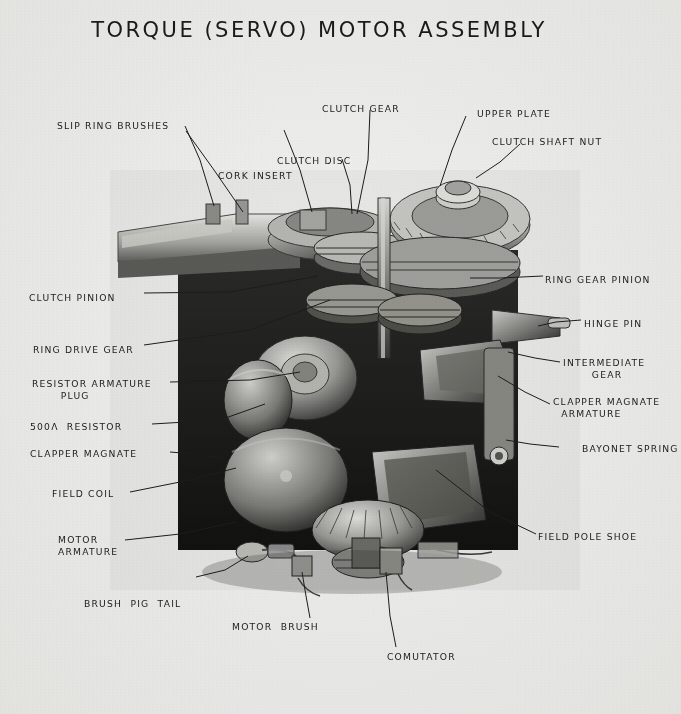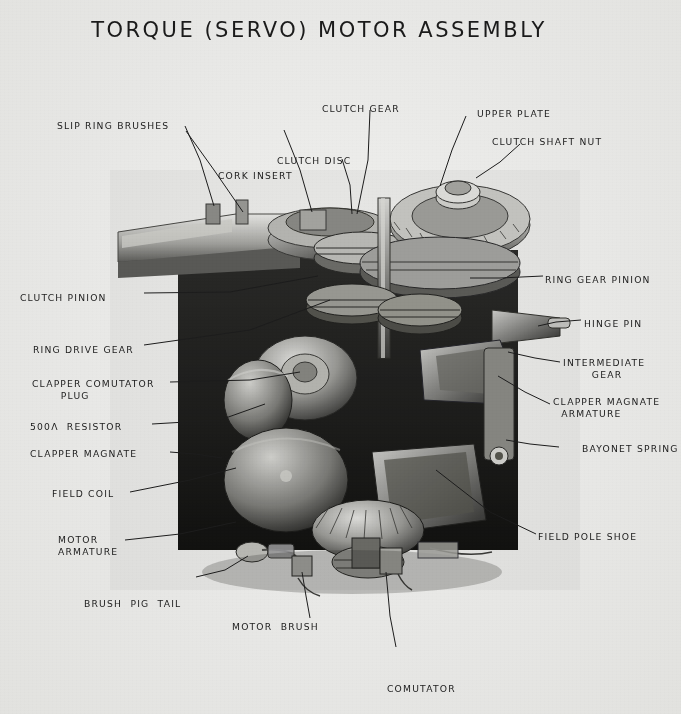--- a/index.html
+++ b/index.html
@@ -268,34 +268,34 @@
     </g>
   </svg>
 
   <div class="lbl" style="left:57px;  top:120px;">SLIP RING BRUSHES</div>
   <div class="lbl" style="left:218px; top:126px;margin-top:44px;">CORK INSERT</div>
   <div class="lbl" style="left:322px; top:103px;">CLUTCH GEAR</div>
   <div class="lbl" style="left:432px; top:108px;margin-left:45px;">UPPER PLATE</div>
   <div class="lbl" style="left:492px; top:136px;">CLUTCH SHAFT NUT</div>
   <div class="lbl" style="left:277px; top:155px;">CLUTCH DISC</div>
   <div class="lbl" style="left:545px; top:274px;">RING GEAR PINION</div>
-  <div class="lbl" style="left:20px;  top:292px;">CLUTCH PINION</div>
+  <div class="lbl" style="left:29px;  top:292px;">CLUTCH PINION</div>
   <div class="lbl" style="left:584px; top:318px;">HINGE PIN</div>
   <div class="lbl" style="left:33px;  top:344px;">RING DRIVE GEAR</div>
   <div class="lbl" style="left:563px; top:357px;">INTERMEDIATE
        GEAR</div>
-  <div class="lbl" style="left:32px;  top:378px;">CLAPPER COMUTATOR
+  <div class="lbl" style="left:32px;  top:378px;">RESISTOR ARMATURE
        PLUG</div>
   <div class="lbl" style="left:553px; top:396px;">CLAPPER MAGNATE
   ARMATURE</div>
   <div class="lbl" style="left:30px;  top:421px;">500Λ  RESISTOR</div>
   <div class="lbl" style="left:562px; top:443px;padding-left:20px;">BAYONET SPRING</div>
   <div class="lbl" style="left:30px;  top:448px;">CLAPPER MAGNATE</div>
   <div class="lbl" style="left:52px;  top:488px;">FIELD COIL</div>
   <div class="lbl" style="left:58px;  top:534px;">MOTOR
 ARMATURE</div>
   <div class="lbl" style="left:538px; top:531px;">FIELD POLE SHOE</div>
   <div class="lbl" style="left:84px;  top:598px;">BRUSH  PIG  TAIL</div>
   <div class="lbl" style="left:232px; top:621px;">MOTOR  BRUSH</div>
-  <div class="lbl" style="left:387px; top:683px;">COMUTATOR</div>
+  <div class="lbl" style="left:387px; top:651px;">COMUTATOR</div>
 
   <div class="noise"></div>
 </div>
 
 </body></html>

